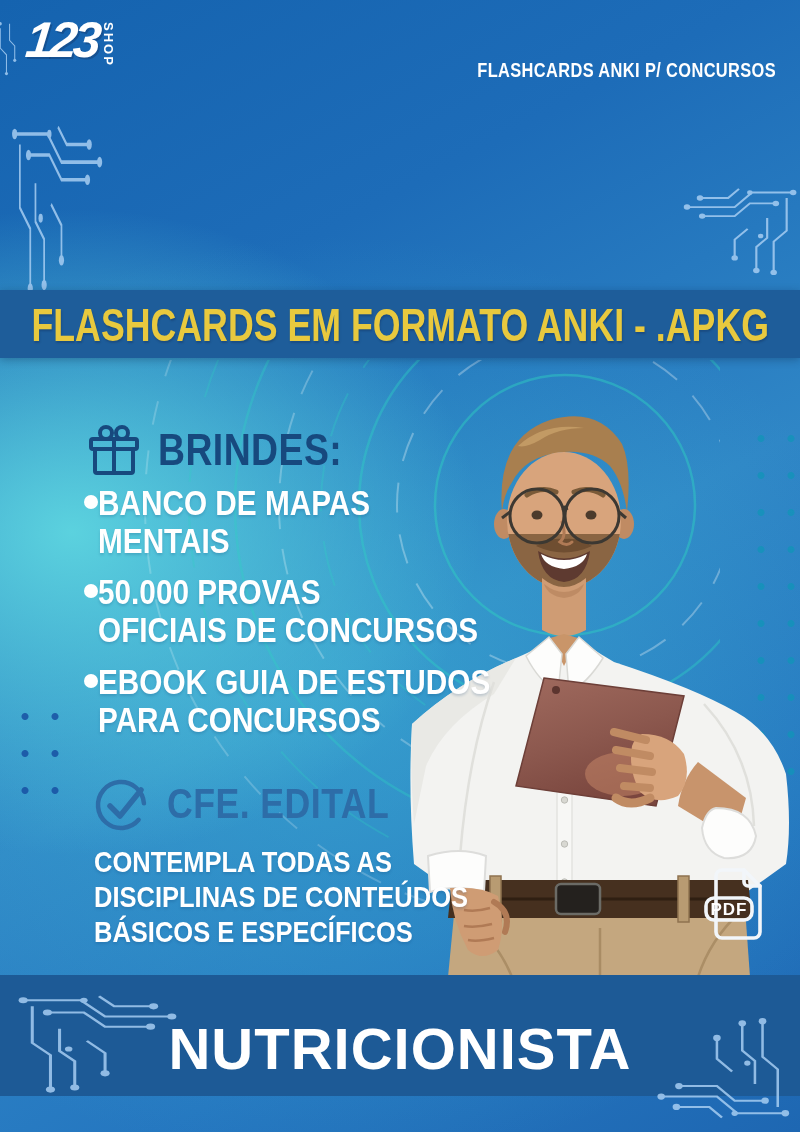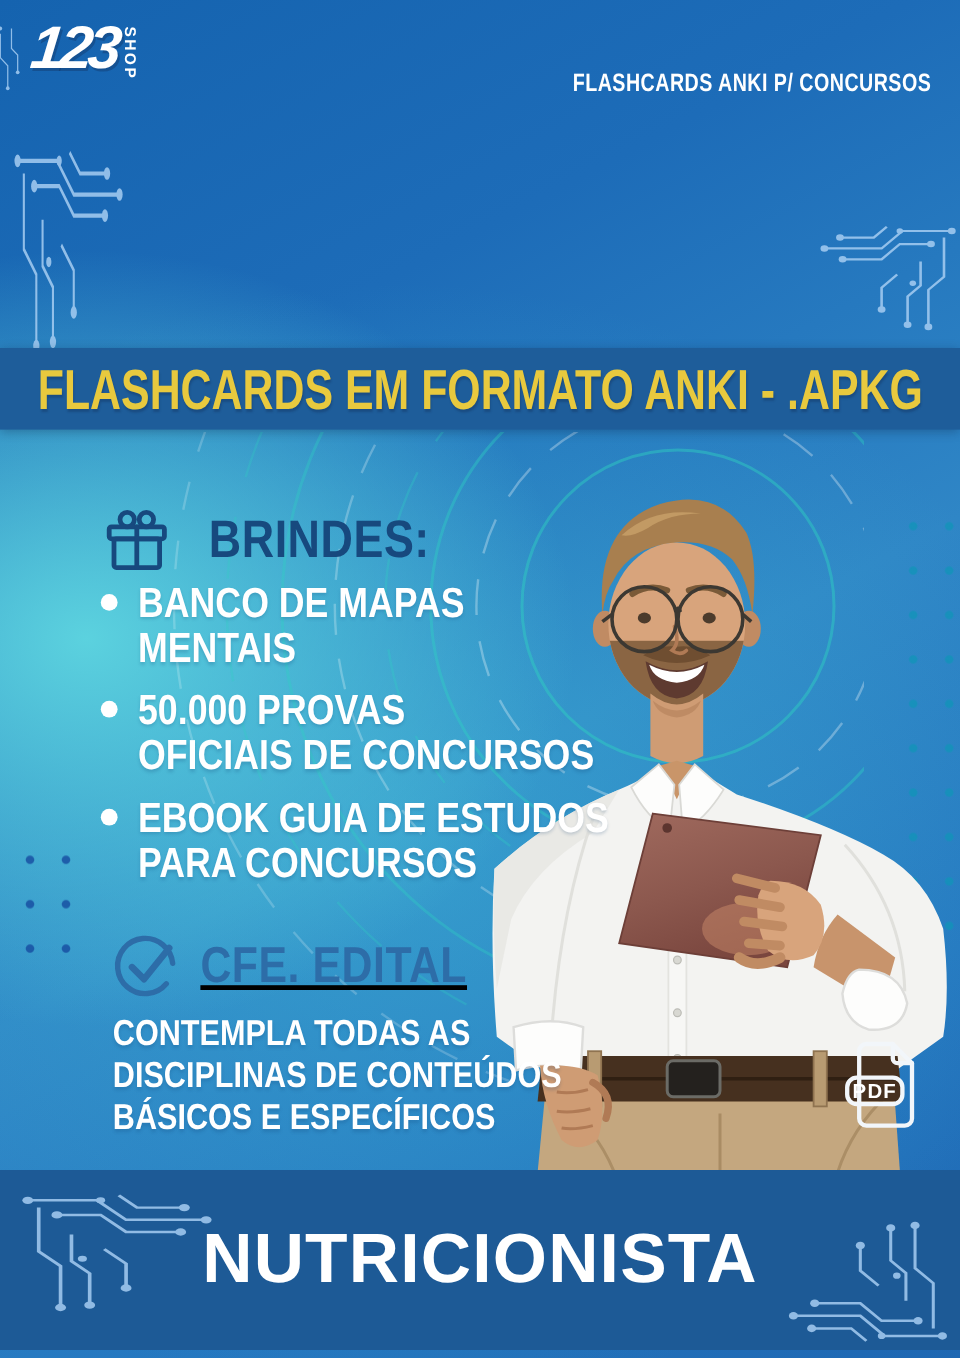--- a/index.html
+++ b/index.html
@@ -44,49 +44,49 @@
   .main-title{top:114px;left:0;width:100%;text-align:center;color:#fff;font-weight:700;
     font-size:62px;line-height:66px;letter-spacing:-1px;z-index:4;
     text-shadow:0 3px 6px rgba(10,40,80,.25);}
   
   .format-banner{top:290px;left:0;width:100%;height:68px;background:#1e5d9a;z-index:4;
     display:flex;align-items:center;justify-content:center;
     box-shadow:0 2px 8px rgba(10,30,60,.3);}
   .format-banner span{font-size:47px;font-weight:700;color:#e8c93e;white-space:nowrap;
     display:inline-block;transform:scaleX(.76);text-shadow:1px 2px 2px rgba(15,40,80,.3);}
   
-  .brindes-head{left:86px;top:422px;display:flex;align-items:center;gap:32px;z-index:3;}
+  .brindes-head{left:86px;top:422px;display:flex;align-items:center;gap:16px;z-index:3;}
   .brindes-head .hd{font-size:44px;font-weight:700;color:#17497e;display:inline-block;
     transform:scaleX(.85);transform-origin:left center;letter-spacing:.5px;}
   .brindes-list{left:84px;top:484px;z-index:3;list-style:none;margin:0;padding:0;}
-  .brindes-list li{display:flex;gap:17px;margin-bottom:13px;}
+  .brindes-list li{display:flex;margin-bottom:13px;}
   .marker{width:14px;height:14px;border-radius:50%;background:#fff;margin-top:11px;flex:none;}
   .li-text{font-size:35px;font-weight:700;color:#fff;line-height:1.09;white-space:pre-line;
     display:inline-block;transform:scaleX(.85);transform-origin:left top;
     text-shadow:0 2px 3px rgba(15,60,110,.2);}
-  .edital-head{left:94px;top:776px;display:flex;align-items:center;gap:17px;z-index:3;text-decoration:underline;}
+  .edital-head{left:94px;top:776px;display:flex;align-items:center;gap:17px;z-index:3;}
   .edital-head .hd{font-size:42px;font-weight:700;color:#2d6da8;display:inline-block;
     transform:scaleX(.85);transform-origin:left center;letter-spacing:.5px;}
   .edital-desc{left:94px;top:844px;font-size:30px;font-weight:700;color:#fff;line-height:1.17;
     white-space:pre-line;display:inline-block;transform:scaleX(.85);transform-origin:left top;
     z-index:3;text-shadow:0 2px 3px rgba(15,60,110,.2);}
   
   svg.line-icon path, svg.line-icon rect, svg.line-icon circle, svg.line-icon line{
     fill:none;stroke:currentColor;stroke-linecap:round;stroke-linejoin:round;}
   .gift-icon{width:56px;height:56px;color:#17497e;}
   .gift-icon *{stroke-width:4px;}
   .check-icon{width:56px;height:56px;color:#2d6da8;}
   .pdf-icon{left:702px;top:866px;width:64px;height:78px;color:#f2f6fa;z-index:3;}
   .pdf-icon *{stroke-width:3.6px;}
   .pdf-icon text{fill:#fff;stroke:none;font-family:"Liberation Sans",sans-serif;
     font-weight:bold;font-size:17px;letter-spacing:1px;}
   
   .person{left:398px;top:394px;width:404px;height:583px;z-index:2;}
   
-  .footer{top:975px;left:0;width:100%;height:150px;background:#1d5a96;z-index:6;
+  .footer{top:975px;left:0;width:100%;height:121px;background:#1d5a96;z-index:6;
     display:flex;justify-content:center;align-items:flex-start;}
   .footer .role{margin-top:40px;font-size:58px;font-weight:700;color:#fff;letter-spacing:1px;}
 </style>
 </head>
 <body>
 
 <div class="poster">
 
   <svg class="abs rings" viewBox="0 0 580 580" aria-hidden="true">
     <g fill="none">

